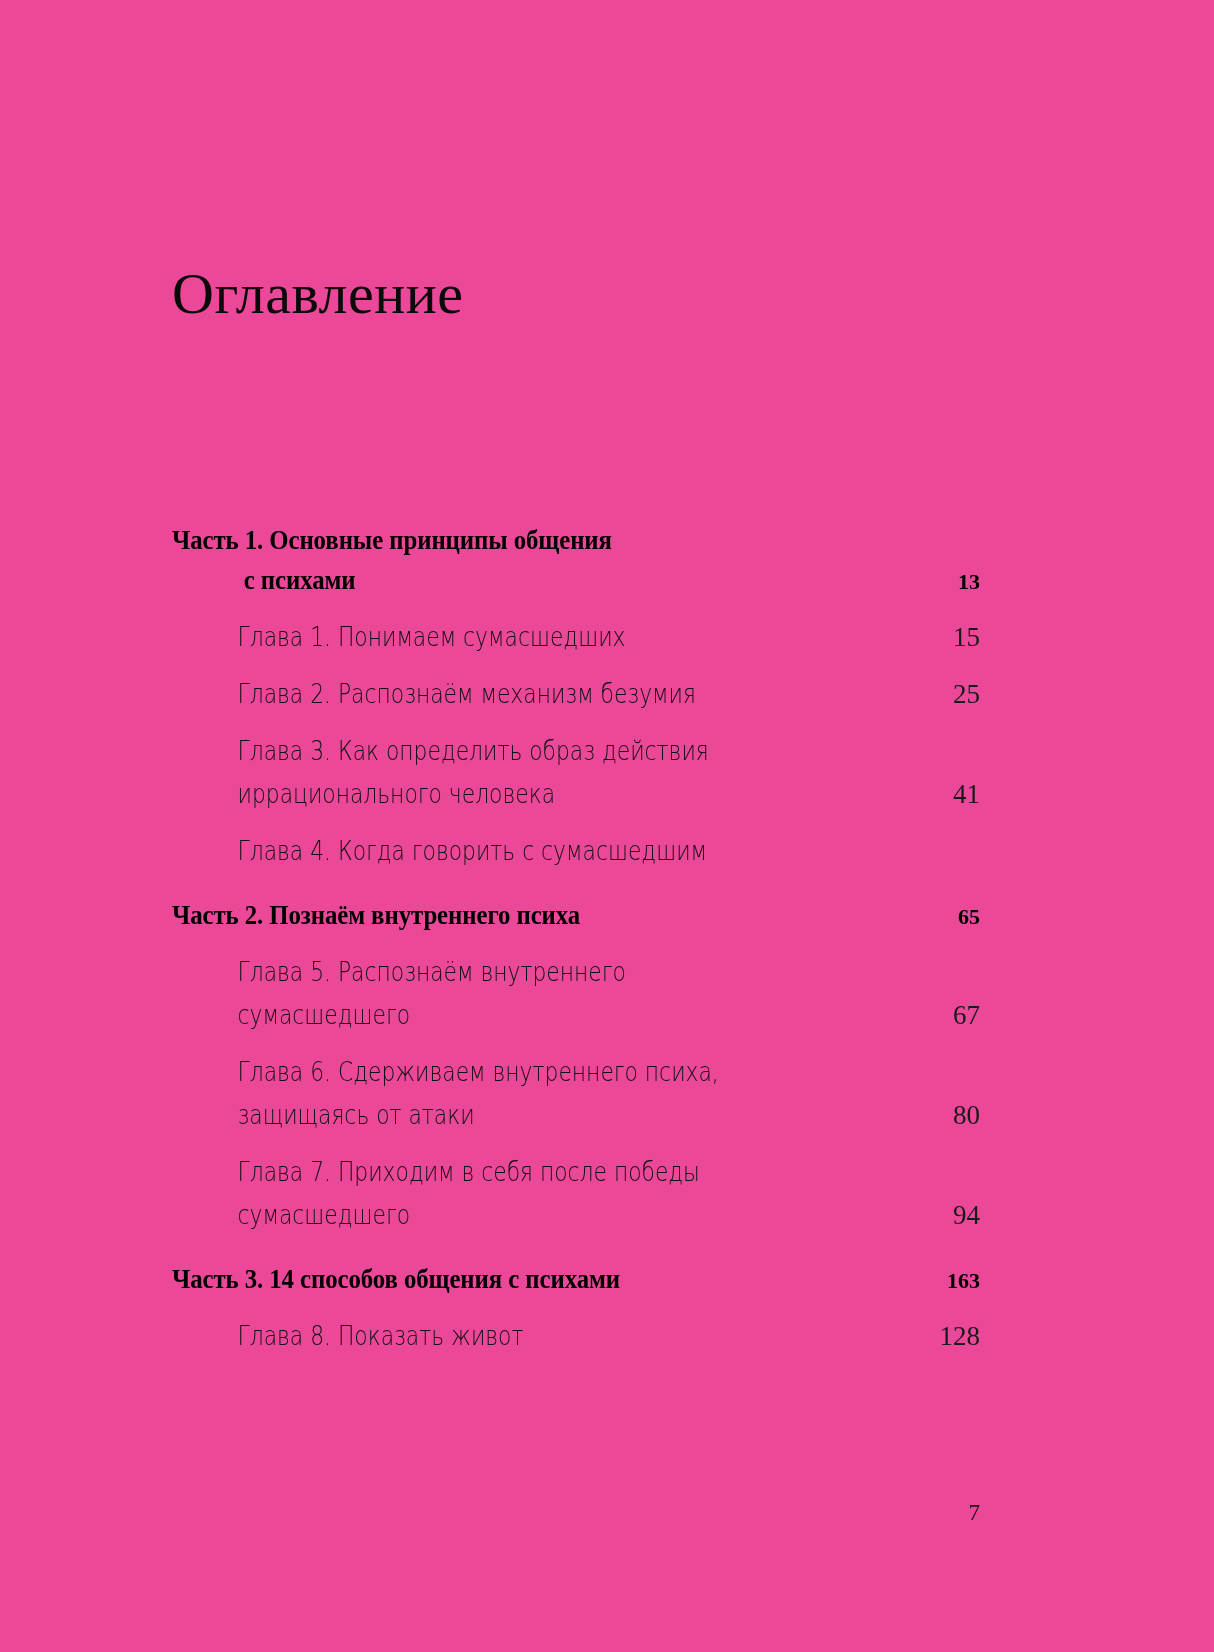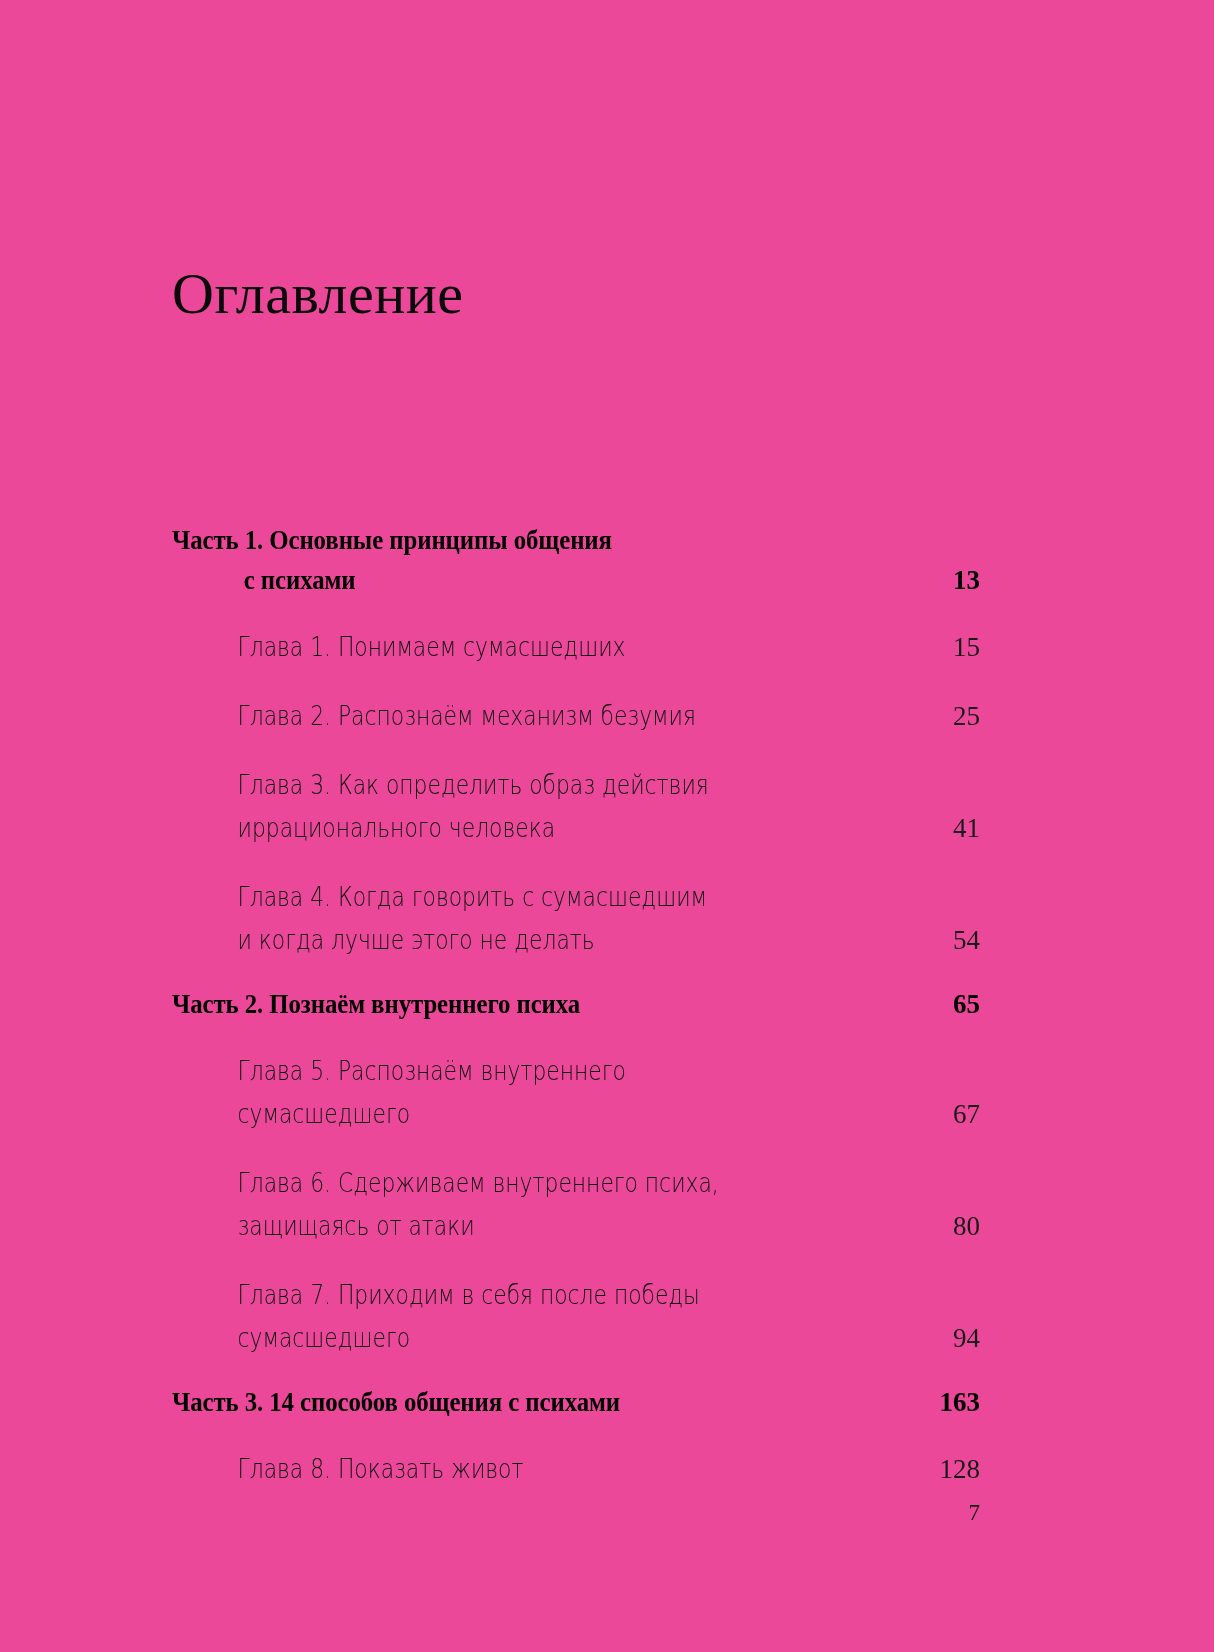--- a/index.html
+++ b/index.html
@@ -82,21 +82,21 @@
     font-size: 27px;
     line-height: 40px;
     color: #000;
   }
   .part .line-text {
     transform: scaleX(0.92);
     transform-origin: left center;
     letter-spacing: -0.1px;
   }
   .part .line-num {
-    font-size: 27px;
+    font-size: 22px;
     font-weight: 700;
   }
   .part .line-row.indented .line-text {
     padding-left: 78px;
   }
 
   
   .chapter {
     margin-bottom: 4px;
   }
@@ -116,21 +116,21 @@
   }
   .chapter .line-num {
     font-family: "Liberation Serif", "DejaVu Serif", serif;
     font-weight: 400;
     font-size: 27px;
     color: #1a1a1a;
   }
 
   
   .gap-before-part { margin-top: 22px; }
-  .gap-before-chapter { margin-top: 26px; }
+  .gap-before-chapter { margin-top: 14px; }
 
   
   .folio {
     position: absolute;
     right: 234px;
     top: 1500px;
     font-family: "Liberation Serif", "DejaVu Serif", serif;
     font-size: 23px;
     font-weight: 400;
     color: #141414;
@@ -183,24 +183,20 @@
             <span class="line-num">41</span>
           </div>
         </div>
       </div>
       <div class="entry chapter gap-before-chapter">
         <div class="entry-lines">
           <div class="line-row">
             <span class="line-text">Глава 4. Когда говорить с сумасшедшим</span>
             <span class="line-num"></span>
           </div>
-          <div class="line-row">
-            <span class="line-text">и когда лучше этого не делать</span>
-            <span class="line-num">54</span>
-          </div>
         </div>
       </div>
       <div class="entry part gap-before-part">
         <div class="entry-lines">
           <div class="line-row">
             <span class="line-text">Часть 2. Познаём внутреннего психа</span>
             <span class="line-num">65</span>
           </div>
         </div>
       </div>

